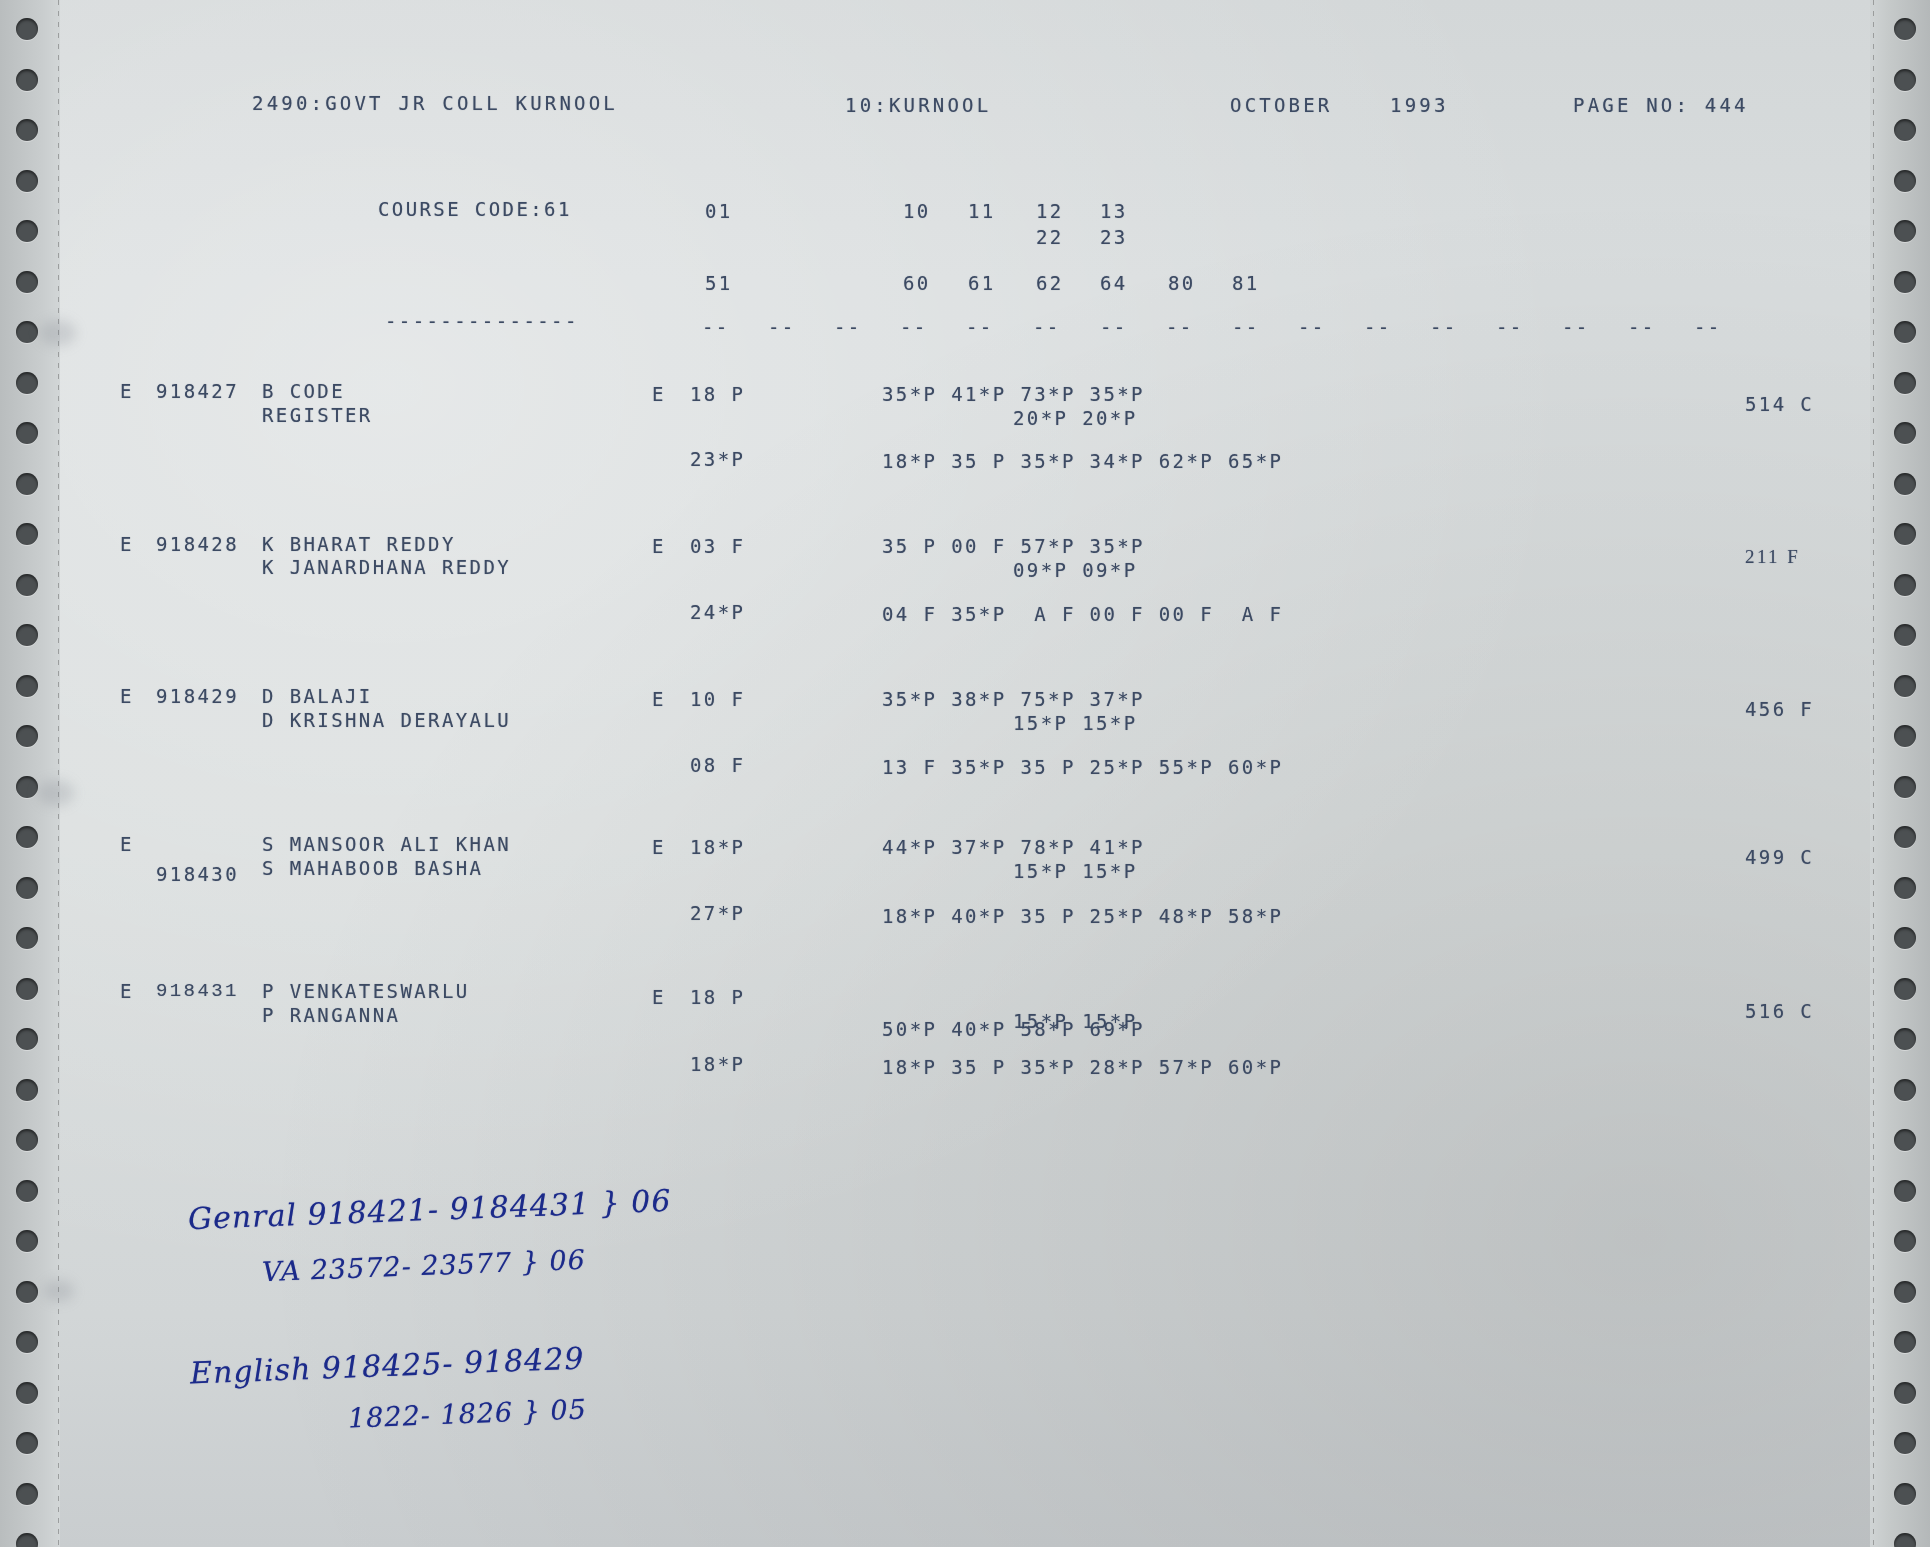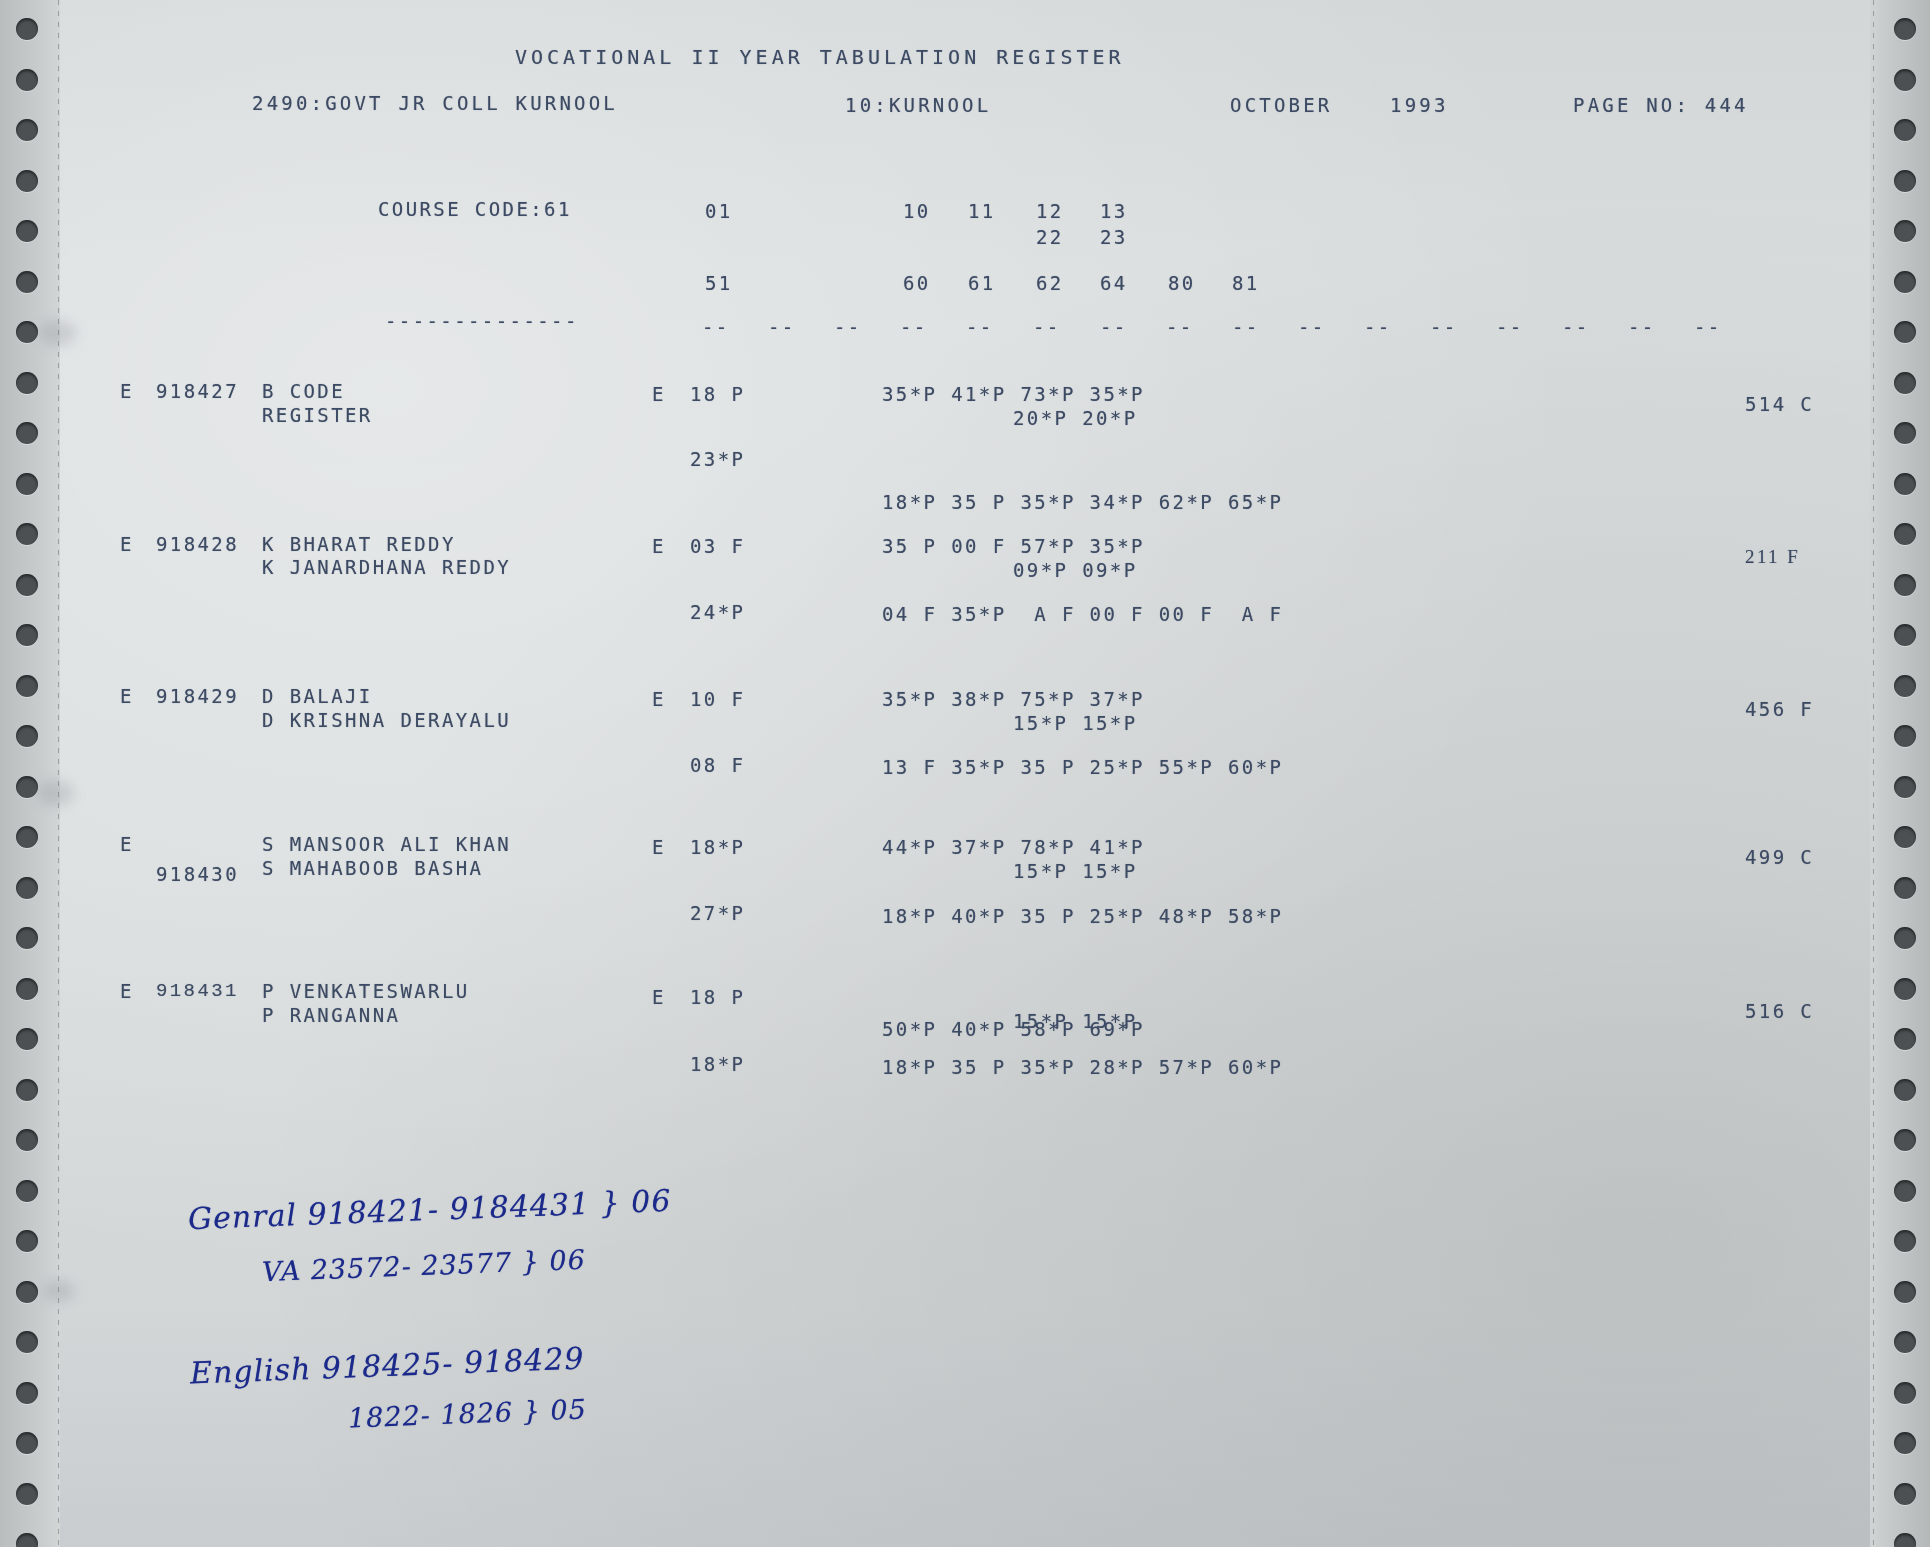--- a/index.html
+++ b/index.html
@@ -167,21 +167,20 @@
       <div class="hole" style="top: 1482.5px;"></div>
       <div class="hole" style="top: 1533px;"></div>
     </div>
   <div class="perf-line left"></div>
   <div class="perf-line right"></div>
 
   <div class="smudge" style="left:40px;top:320px;width:36px;height:26px;"></div>
   <div class="smudge" style="left:38px;top:780px;width:36px;height:26px;"></div>
   <div class="smudge" style="left:44px;top:1280px;width:30px;height:22px;"></div>
 
-  <div class="print t-title" style="left:515px;top:45px;">VOCATIONAL II YEAR TABULATION REGISTER</div>
 
   <div class="print t-head" style="left:252px;top:92px;">2490:GOVT JR COLL KURNOOL</div>
   <div class="print t-head" style="left:845px;top:94px;">10:KURNOOL</div>
   <div class="print t-head" style="left:1230px;top:94px;">OCTOBER</div>
   <div class="print t-head" style="left:1390px;top:94px;">1993</div>
   <div class="print t-head" style="left:1573px;top:94px;">PAGE NO: 444</div>
 
   <div class="print t-body" style="left:378px;top:198px;">COURSE CODE:61</div>
   <div class="print t-body" style="left:705px;top:200px;">01</div>
 
@@ -222,21 +221,21 @@
   <div>
     <div class="print t-body" style="left:120px;top:380px;">E</div>
     <div class="print t-body" style="left:156px;top:380px;">918427</div>
     <div class="print t-body" style="left:262px;top:380px;">B CODE</div>
     <div class="print t-body" style="left:262px;top:404px;">REGISTER</div>
     <div class="print t-body" style="left:652px;top:383px;">E</div>
     <div class="print t-body" style="left:690px;top:383px;">18 P</div>
     <div class="print t-body" style="left:882px;top:383px;">35*P 41*P 73*P 35*P</div>
     <div class="print t-body" style="left:1013px;top:407px;">20*P 20*P</div>
     <div class="print t-body" style="left:690px;top:448px;">23*P</div>
-    <div class="print t-body" style="left:882px;top:450px;margin-top:41px;">18*P 35 P 35*P 34*P 62*P 65*P</div>
+    <div class="print t-body" style="left:882px;top:450px;">18*P 35 P 35*P 34*P 62*P 65*P</div>
     <div class="print t-body" style="left:1745px;top:393px;">514 C</div>
   </div>
 
   <div>
     <div class="print t-body" style="left:120px;top:533px;">E</div>
     <div class="print t-body" style="left:156px;top:533px;">918428</div>
     <div class="print t-body" style="left:262px;top:533px;">K BHARAT REDDY</div>
     <div class="print t-body" style="left:262px;top:556px;">K JANARDHANA REDDY</div>
     <div class="print t-body" style="left:652px;top:535px;">E</div>
     <div class="print t-body" style="left:690px;top:535px;">03 F</div>

